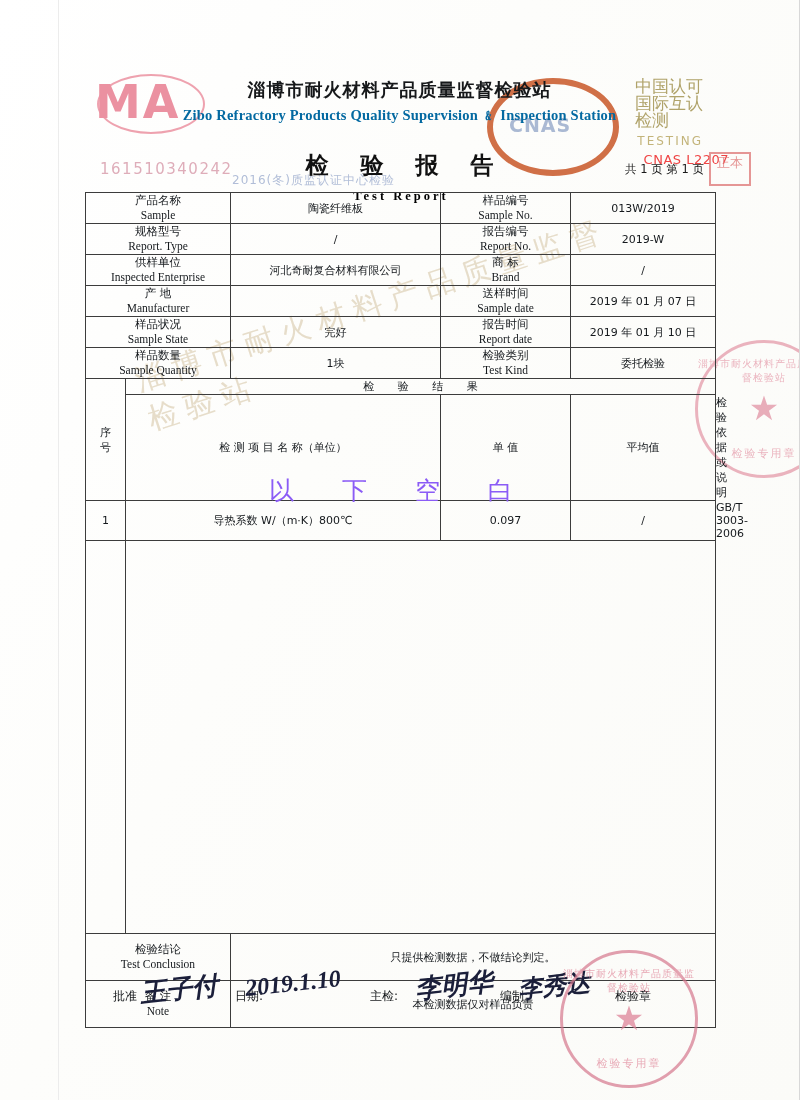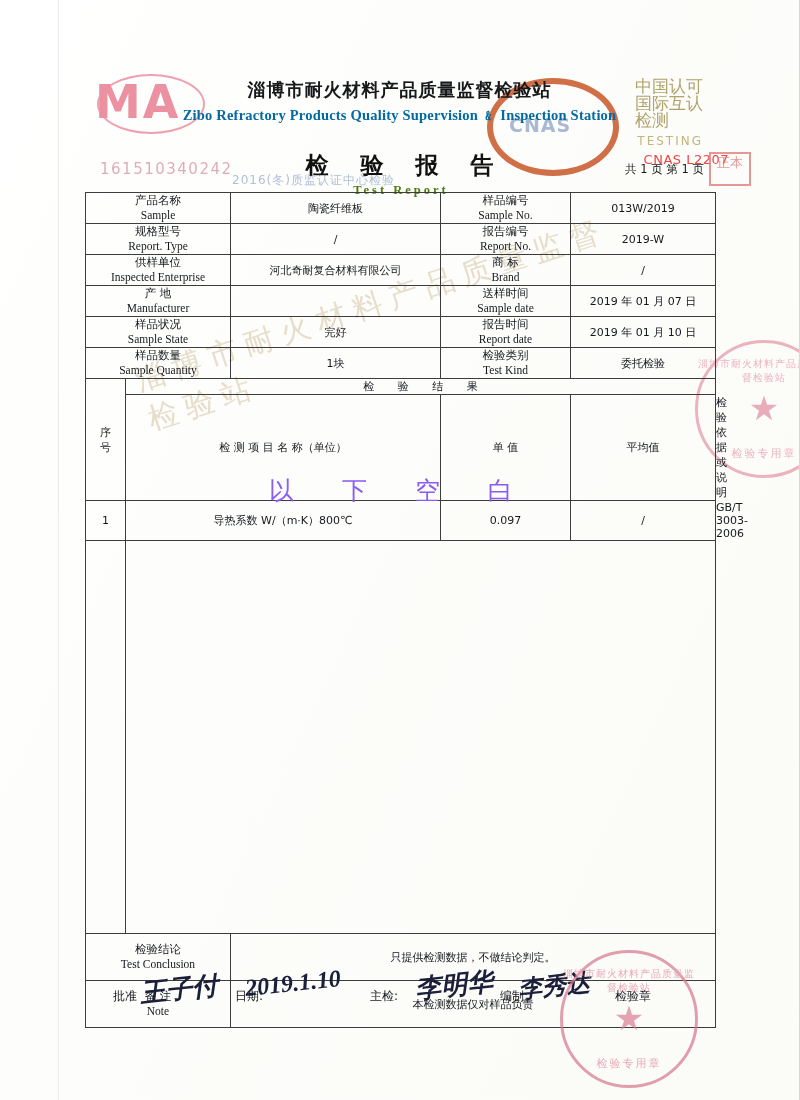--- a/index.html
+++ b/index.html
@@ -52,22 +52,22 @@
     letter-spacing: 12px;
     margin-top: 25px;
     color: #111;
     text-indent: 12px;
   }
   .title-en {
     font-family: "Liberation Serif", serif;
     font-size: 12.5px;
     font-weight: bold;
     letter-spacing: 3px;
-    margin-top: 2px;
-    color: #4d7c0f;
+    margin-top: 8px;
+    color: #000000;
     text-indent: 3px;
   }
   .page-count {
     position: absolute;
     right: 95px;
     top: 162px;
     font-family: "DejaVu Sans", sans-serif;
     font-size: 11.5px;
     color: #1a1a1a;
   }

